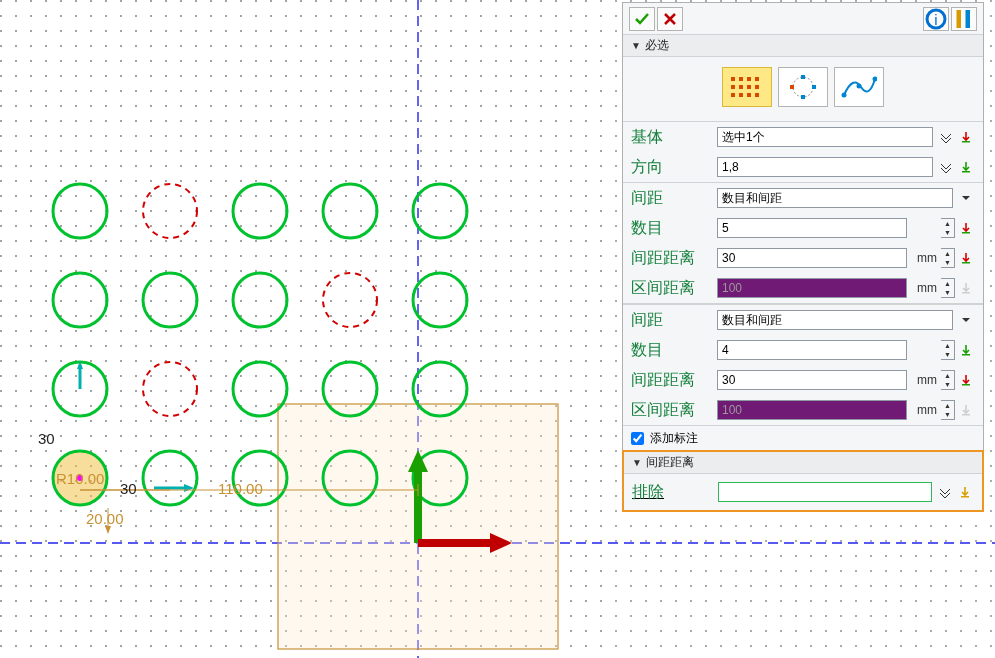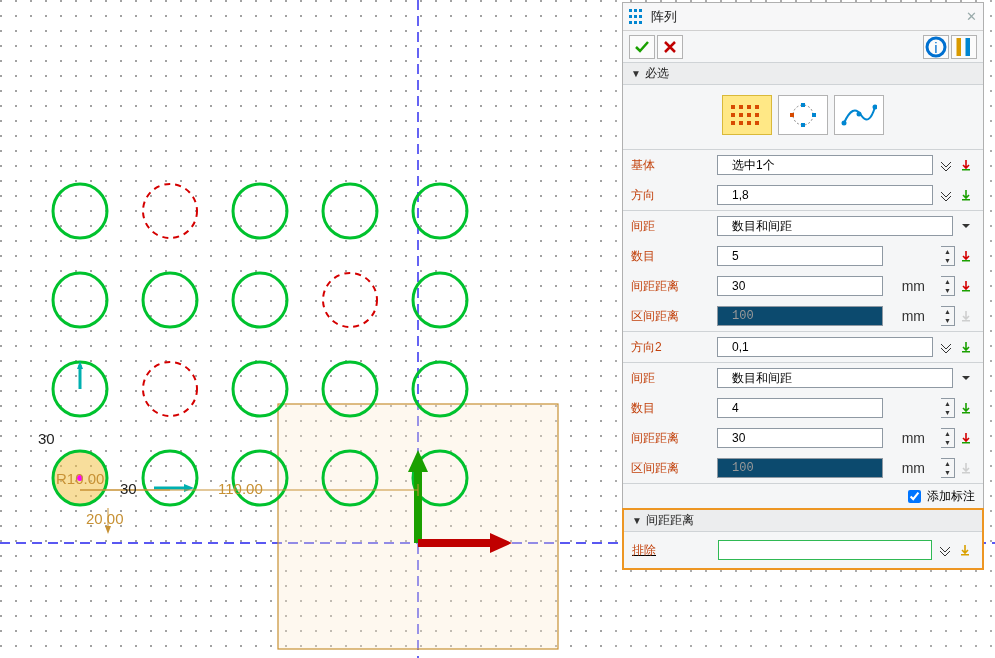--- a/index.html
+++ b/index.html
@@ -16,33 +16,33 @@
   .ok-btn, .cancel-btn { width:26px; height:24px; border:1px solid #b3b3b3; background:#fbfbfb; display:flex; align-items:center; justify-content:center; cursor:pointer; margin-right:2px; }
   .ok-btn svg, .cancel-btn svg { width:16px; height:16px; }
   .spacer { flex:1; }
   .info-btn, .gear-btn { width:26px; height:24px; border:1px solid #b3b3b3; background:#fbfbfb; display:flex; align-items:center; justify-content:center; cursor:pointer; margin-left:2px; }
   .section-hdr { display:flex; align-items:center; height:22px; padding: 0 8px; background: #ecedee; border-bottom:1px solid #cfd3d6; font-size:12px; color:#222; }
   .section-hdr .tri { margin-right:4px; font-size:10px; color:#333; }
   .icon-row { display:flex; justify-content:center; gap:6px; padding: 10px 0 14px 0; background:#f5f6f7; border-bottom:1px solid #cfd3d6; }
   .mode-btn { width:50px; height:40px; border:1px solid #b3b3b3; background:#fff; display:flex; align-items:center; justify-content:center; cursor:pointer; }
   .mode-btn.active { background:#ffe886; border-color:#d9b93a; }
   .prop { display:flex; align-items:center; height:30px; padding: 0 8px; background:#f5f6f7; }
-  .prop-label { width:86px; color:#c2410c; font-size:12px; }
-  .prop-input { flex:1; height:20px; border:1px solid #8f99a3; background:#fff; padding:0 14px; font-size:12px; display:flex; align-items:center; }
-  .prop-input.disabled { background:#0c4a6e; color:#999;font-family:Liberation Mono, monospace; }
-  .unit { margin:0 16px; font-size:14px; color:#333; width:26px; text-align:right; }
+  .prop-label { width:86px; color:#15803d; font-size:16px; }
+  .prop-input { flex:1; height:20px; border:1px solid #8f99a3; background:#fff; padding:0 4px; font-size:12px; display:flex; align-items:center; }
+  .prop-input.disabled { background:#701a75; color:#999; }
+  .unit { margin:0 4px; font-size:12px; color:#333; width:26px; text-align:right; }
   .unit.hidden { visibility:hidden; }
   .spin { width:14px; height:20px; display:flex; flex-direction:column; border:1px solid #8f99a3; border-left:none; }
   .spin span { flex:1; font-size:7px; text-align:center; color:#333; line-height:9px; cursor:pointer; }
   .expand-btn { width:18px; height:20px; display:flex; align-items:center; justify-content:center; margin-left:4px; cursor:pointer; }
   .expand-btn svg { width:12px; height:12px; }
   .pick-btn { width:18px; height:20px; display:flex; align-items:center; justify-content:center; margin-left:2px; cursor:pointer; border:1px solid transparent; }
   .pick-btn svg { width:14px; height:14px; }
   .div-line { height:1px; background:#cfd3d6; }
-  .checkbox-row { display:flex; align-items:center; height:26px; padding:11px 8px; background:#f5f6f7; border-top:1px solid #cfd3d6; border-bottom:1px solid #cfd3d6;justify-content:flex-end; }
+  .checkbox-row { display:flex; align-items:center; height:26px; padding:11px 8px; background:#f5f6f7; border-top:1px solid #cfd3d6; border-bottom:1px solid #cfd3d6; }
   .checkbox-row input { margin-right:6px; }
   .exclude-box { border:2px solid #ed9623; margin: -1px; padding: 0; }
   .exclude-input { border-color:#2fb954 !important; }
 </style>
 </head>
 <body>
 
 <svg class="canvas" viewBox="0 0 995 658">
 
   <defs>
@@ -110,35 +110,20 @@
   <text x="38" y="444" font-size="15" fill="#222">30</text>
   <text x="120" y="494" font-size="15" fill="#222">30</text>
   <text x="218" y="494" font-size="15" fill="#c79134">110.00</text>
   <text x="86" y="524" font-size="15" fill="#c79134">20.00</text>
   <text x="56" y="484" font-size="15" fill="#c79134">R10.00</text>
   <line x1="108" y1="508" x2="108" y2="530" stroke="#c79134"></line>
   <polygon points="105,526 111,526 108,534" fill="#c79134"></polygon>
 </svg>
 
 <div class="panel">
-  <div class="panel-title">
-    <span class="title-icon">
-        <i></i>
-        <i></i>
-        <i></i>
-        <i></i>
-        <i></i>
-        <i></i>
-        <i></i>
-        <i></i>
-        <i></i>
-      </span>
-    <span class="title-text">阵列</span>
-    <span class="close-icon">✕</span>
-  </div>
   <div class="panel-row top">
     <div class="ok-btn">
       <svg viewBox="0 0 16 16">
           <path d="M2 8 L6 12 L14 3" stroke="#1aa000" stroke-width="2.5" fill="none"></path>
         </svg>
     </div>
     <div class="cancel-btn">
       <svg viewBox="0 0 16 16">
           <path d="M3 3 L13 13 M13 3 L3 13" stroke="#c00000" stroke-width="2.5"></path>
         </svg>
@@ -281,36 +266,20 @@
         <span>▼</span>
       </span>
     <span class="pick-btn" style="opacity:.35">
         <svg viewBox="0 0 14 14">
           <path d="M7 2 L7 10 M4 7 L7 10 L10 7" stroke="#888" stroke-width="1.6" fill="none"></path>
           <rect x="3" y="11" width="8" height="1.5" fill="#888"></rect>
         </svg>
       </span>
   </div>
   <div class="div-line"></div>
-  <div class="prop">
-      <span class="prop-label">方向2</span>
-    <span class="prop-input">0,1</span>
-    <span class="expand-btn">
-        <svg viewBox="0 0 12 12">
-          <path d="M1 3 L6 8 L11 3" stroke="#333" fill="none"></path>
-          <path d="M1 7 L6 12 L11 7" stroke="#333" fill="none"></path>
-        </svg>
-      </span>
-    <span class="pick-btn">
-        <svg viewBox="0 0 14 14">
-          <path d="M7 2 L7 10 M4 7 L7 10 L10 7" stroke="#1aa000" stroke-width="1.6" fill="none"></path>
-          <rect x="3" y="11" width="8" height="1.5" fill="#1aa000"></rect>
-        </svg>
-      </span>
-  </div>
   <div class="div-line"></div>
   <div class="prop">
       <span class="prop-label">间距</span>
     <span class="prop-input">数目和间距</span>
     <span class="expand-btn">
         <svg viewBox="0 0 12 12">
           <path d="M2 4 L6 8 L10 4 Z" fill="#333"></path>
         </svg>
       </span>
   </div>

